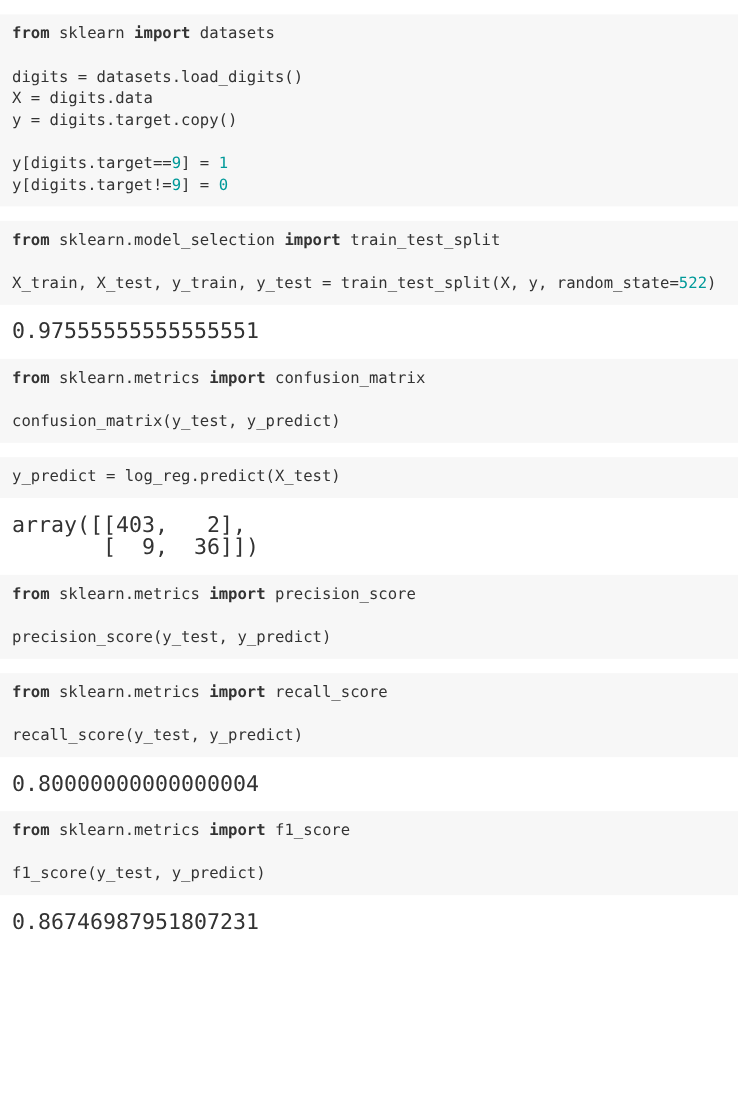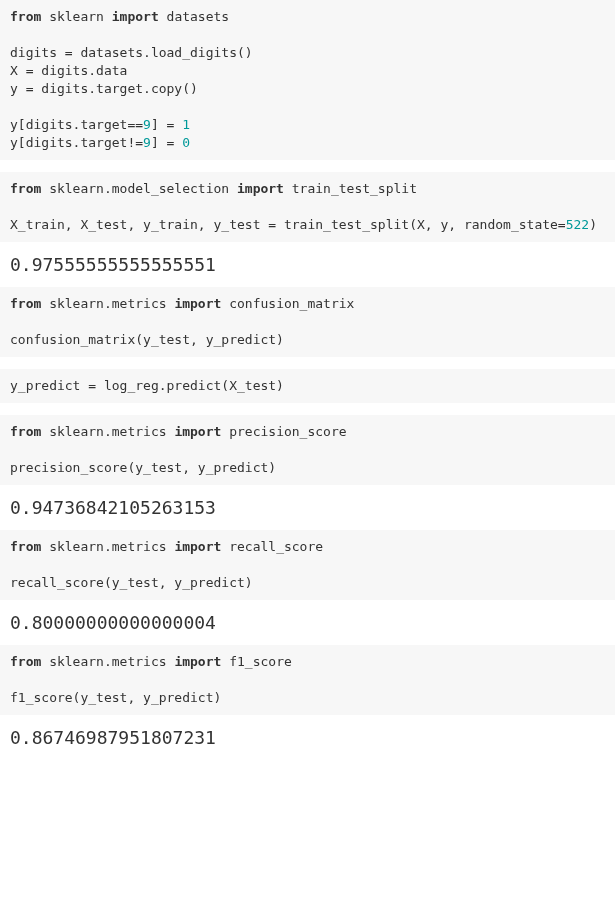--- a/index.html
+++ b/index.html
@@ -5,21 +5,21 @@
   html, body {
     margin: 0;
     padding: 0;
     background: #ffffff;
   }
   body {
     width: 615px;
     font-family: "DejaVu Sans Mono", "Liberation Mono", monospace;
   }
   .notebook {
-    padding-top: 0;
+    padding-top: 12px;
     width: 615px;
   }
   .code-block {
     background: var(--code-bg, #f7f7f7);
     color: var(--text-color, #333333);
     font-size: 13px;
     line-height: 18px;
     padding: 8px 10px;
     margin: 0 0 12px 0;
     white-space: pre;
@@ -56,24 +56,25 @@
 y[digits.target==<span class="tok-n">9</span>] = <span class="tok-n">1</span>
 y[digits.target!=<span class="tok-n">9</span>] = <span class="tok-n">0</span></div>
     <div class="code-block"><span class="tok-k">from</span> sklearn.model_selection <span class="tok-k">import</span> train_test_split
 
 X_train, X_test, y_train, y_test = train_test_split(X, y, random_state=<span class="tok-n">522</span>)</div>
     <div class="output-block">0.97555555555555551</div>
     <div class="code-block"><span class="tok-k">from</span> sklearn.metrics <span class="tok-k">import</span> confusion_matrix
 
 confusion_matrix(y_test, y_predict)</div>
     <div class="code-block">y_predict = log_reg.predict(X_test)</div>
+    <div class="output-block">array([[403,   2],
+       [  9,  36]])</div>
     <div class="code-block"><span class="tok-k">from</span> sklearn.metrics <span class="tok-k">import</span> precision_score
 
 precision_score(y_test, y_predict)</div>
-    <div class="output-block">0.94736842105263153</div>
     <div class="code-block"><span class="tok-k">from</span> sklearn.metrics <span class="tok-k">import</span> recall_score
 
 recall_score(y_test, y_predict)</div>
     <div class="output-block">0.80000000000000004</div>
     <div class="code-block"><span class="tok-k">from</span> sklearn.metrics <span class="tok-k">import</span> f1_score
 
 f1_score(y_test, y_predict)</div>
     <div class="output-block">0.86746987951807231</div>
   </div>
 

